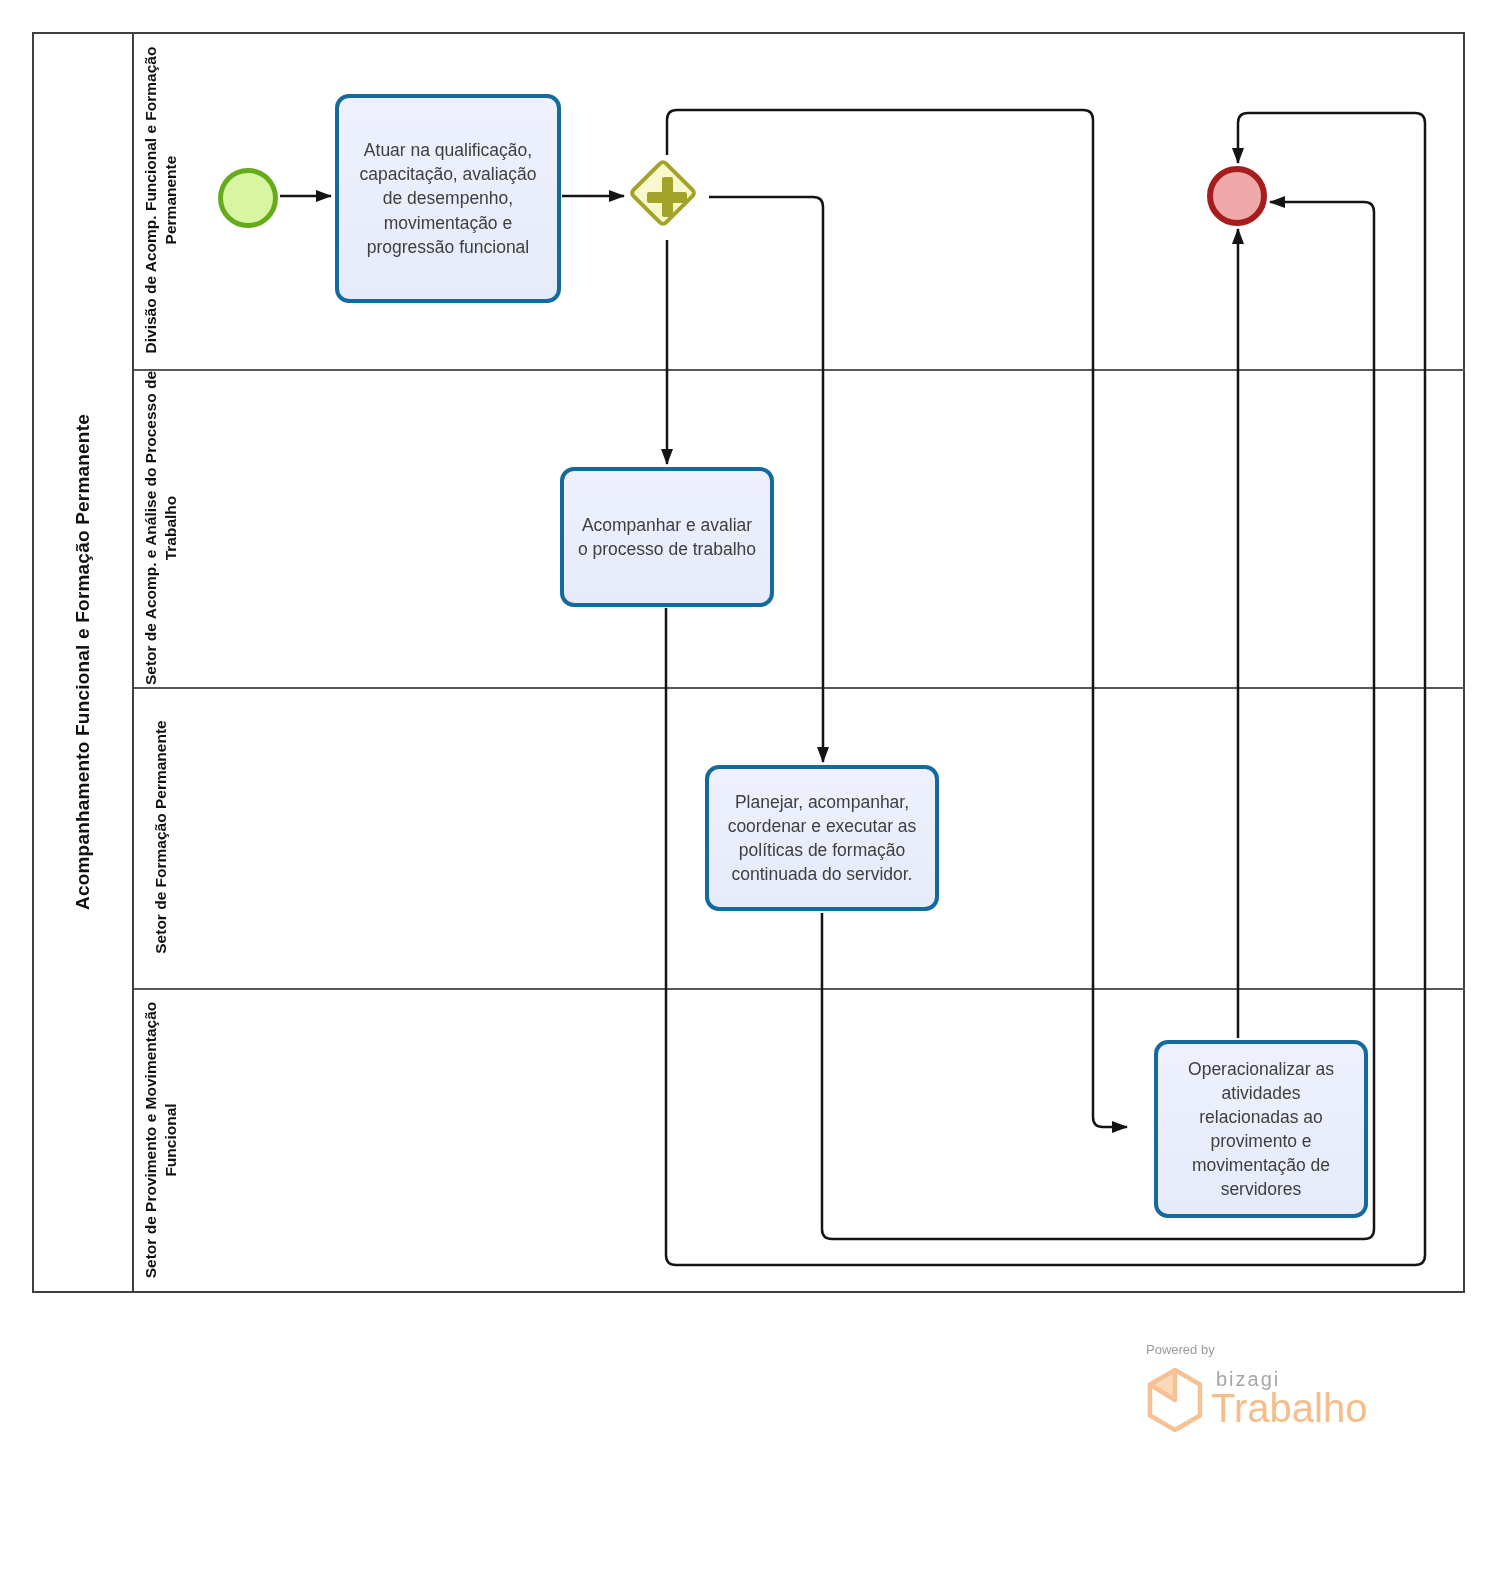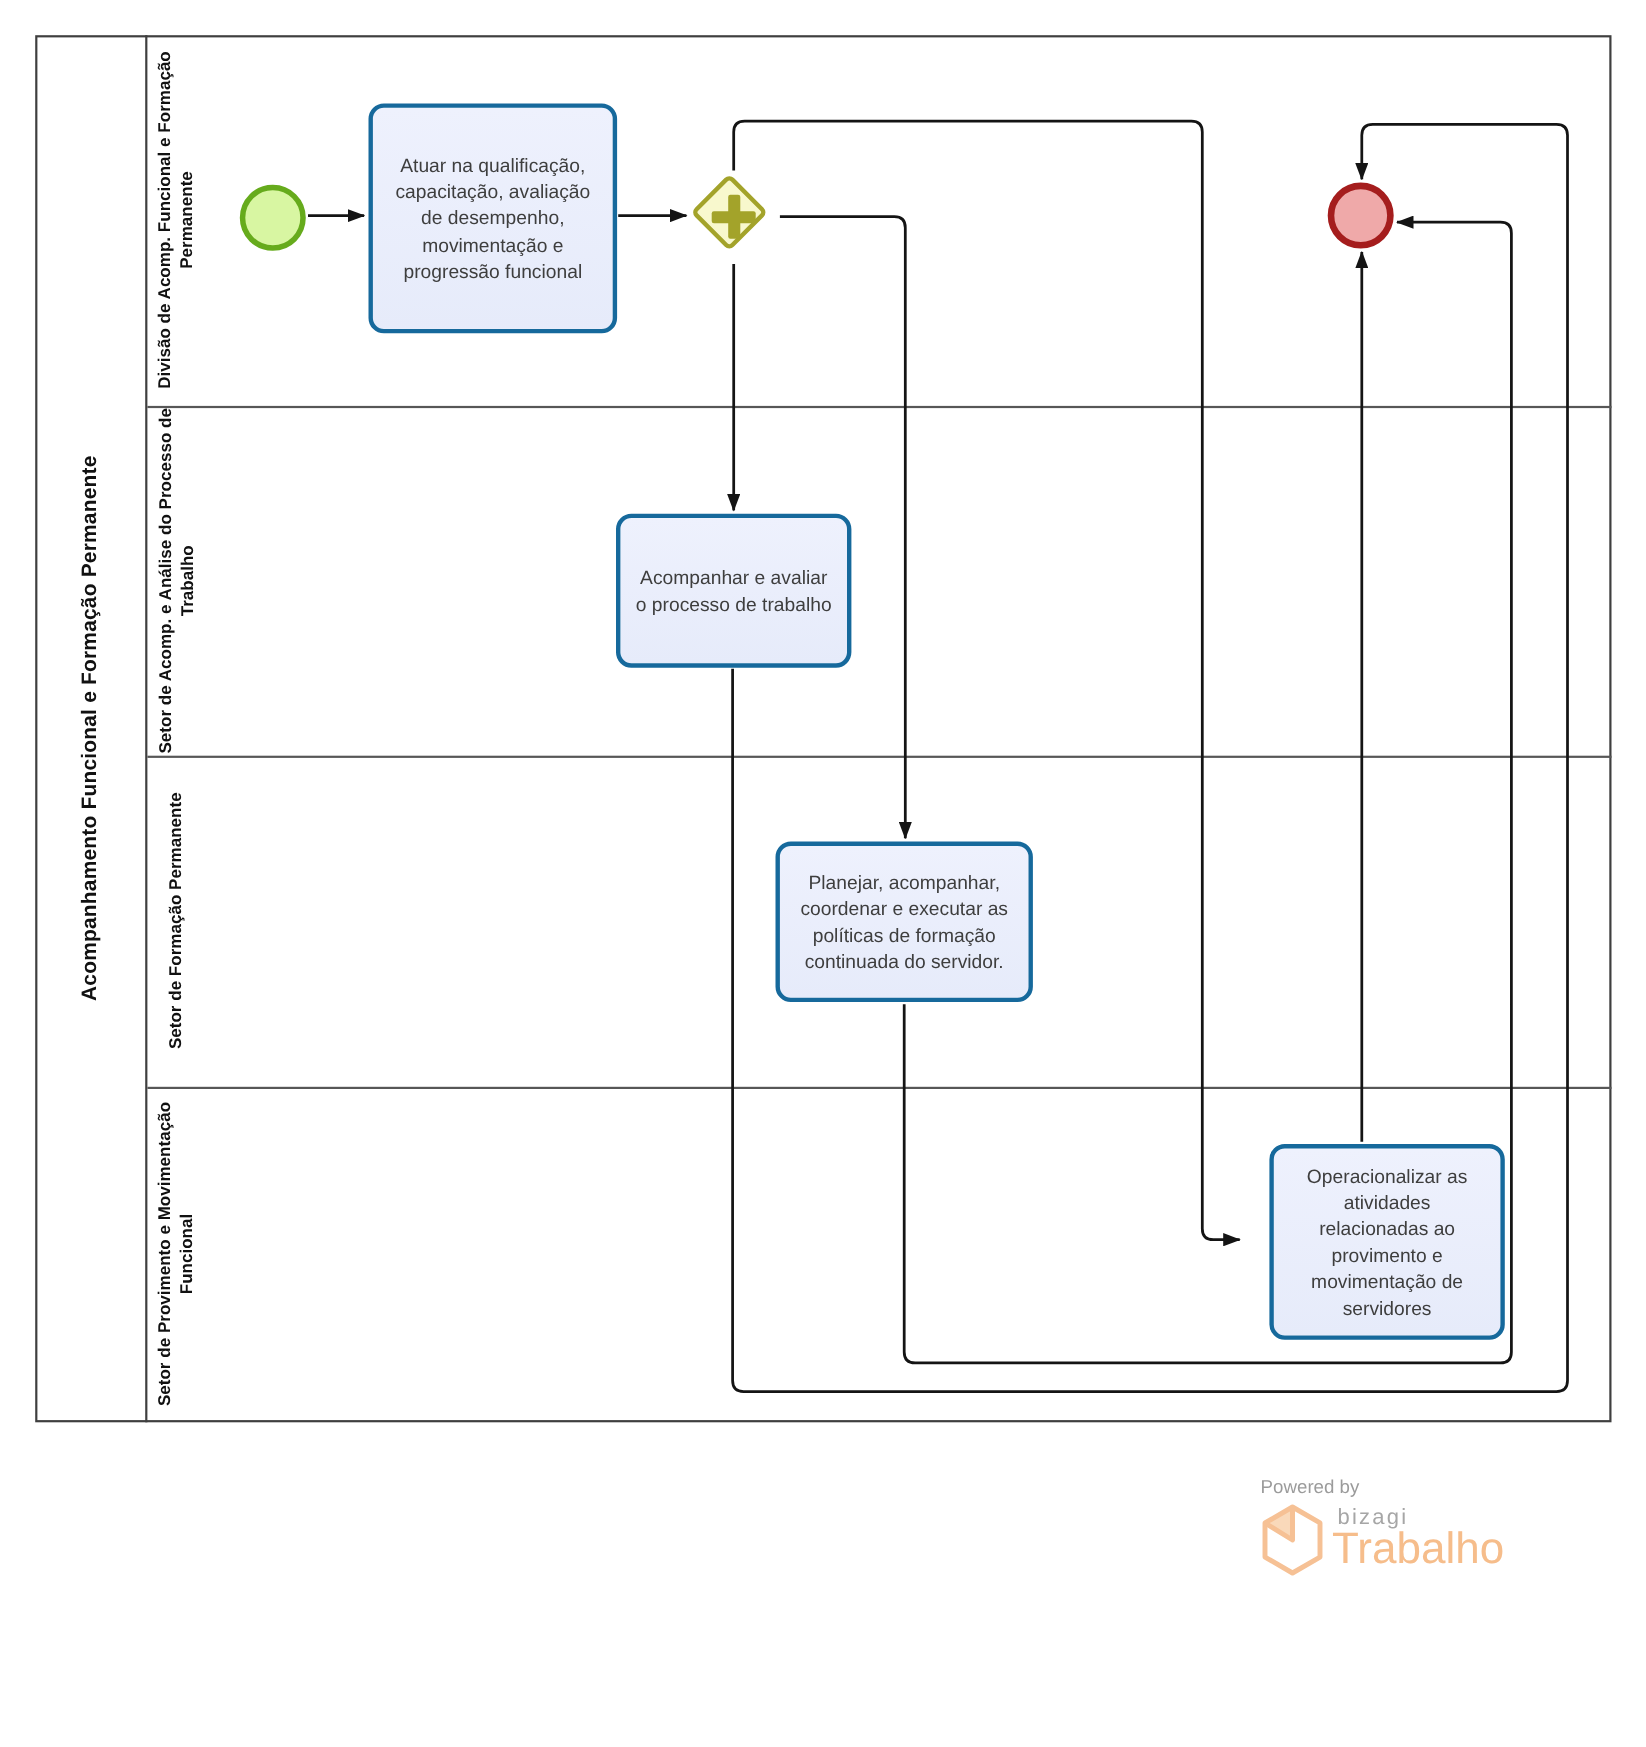--- a/index.html
+++ b/index.html
@@ -25,21 +25,21 @@
   .gateway{left:627px;top:157px;width:80px;height:80px;}
   .gateway .diamond{position:absolute;left:11px;top:11px;width:50px;height:50px;box-sizing:border-box;
         border:4px solid #a3a32a;background:#f8f8cd;transform:rotate(45deg);border-radius:6px;}
   .gateway .bar{position:absolute;background:#a3a32a;border-radius:2px;}
   .gateway .bar.h{left:20px;top:35px;width:40px;height:11px;}
   .gateway .bar.v{left:34.5px;top:20px;width:11px;height:40px;}
   
   svg.flows{position:absolute;left:0;top:0;width:1496px;height:1588px;}
   svg.flows path{fill:none;stroke:#141414;stroke-width:2.5px;}
   
-  .powered-by{left:1146px;top:1342px;font-size:17px;color:#9b9b9b;}
+  .powered-by{left:1146px;top:1342px;font-size:13px;color:#9b9b9b;}
   .bizagi-word{left:1216px;top:1368px;font-size:20px;color:#a6a6a6;letter-spacing:2px;}
   .modeler-word{left:1211px;top:1386px;font-size:40px;color:#f6bd8b;}
 </style>
 </head>
 <body>
 
 <div id="canvas">
 
   <div class="abs pool-border"></div>
   <div class="abs title-sep"></div>

